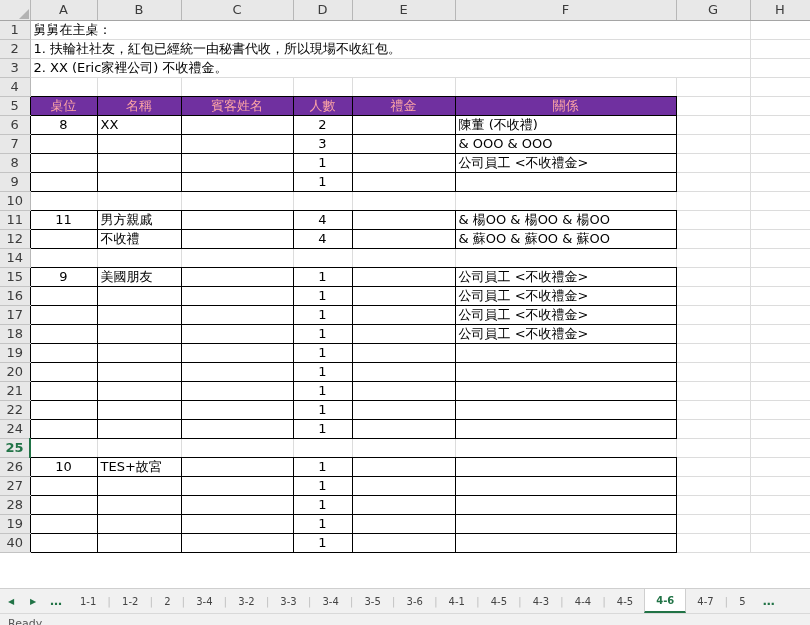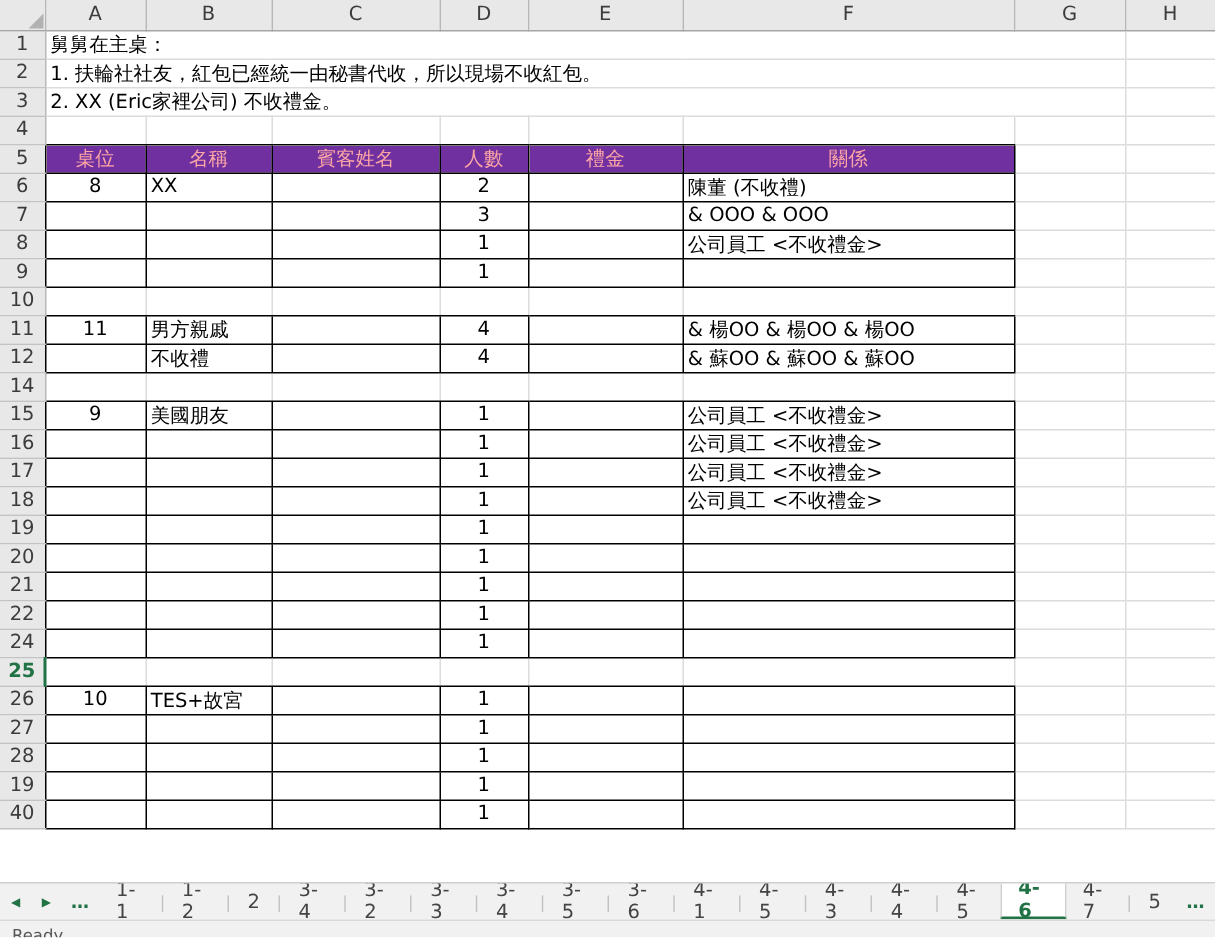--- a/index.html
+++ b/index.html
@@ -53,21 +53,21 @@
   }
   .navbtn{
     width:22px;display:flex;align-items:center;justify-content:center;
     color:#217346;font-size:8px;cursor:pointer;
   }
   .more{
     display:flex;align-items:center;padding:0 6px;color:#217346;
     font-weight:bold;font-size:12px;letter-spacing:1px;
   }
   .tab{
-    display:flex;align-items:center;padding:0 11px;font-size:13px;color:#444;
+    display:flex;align-items:center;padding:0 11px;font-size:10px;color:#444;
     cursor:pointer;
   }
   .tab.active{
     background:#fff;color:#217346;font-weight:bold;
     border-bottom:2px solid #217346;border-left:1px solid #cfcfcf;border-right:1px solid #cfcfcf;
     margin-top:0;
   }
   .sep{display:flex;align-items:center;color:#c2c2c2;font-size:11px;}
   
   .statusbar{

